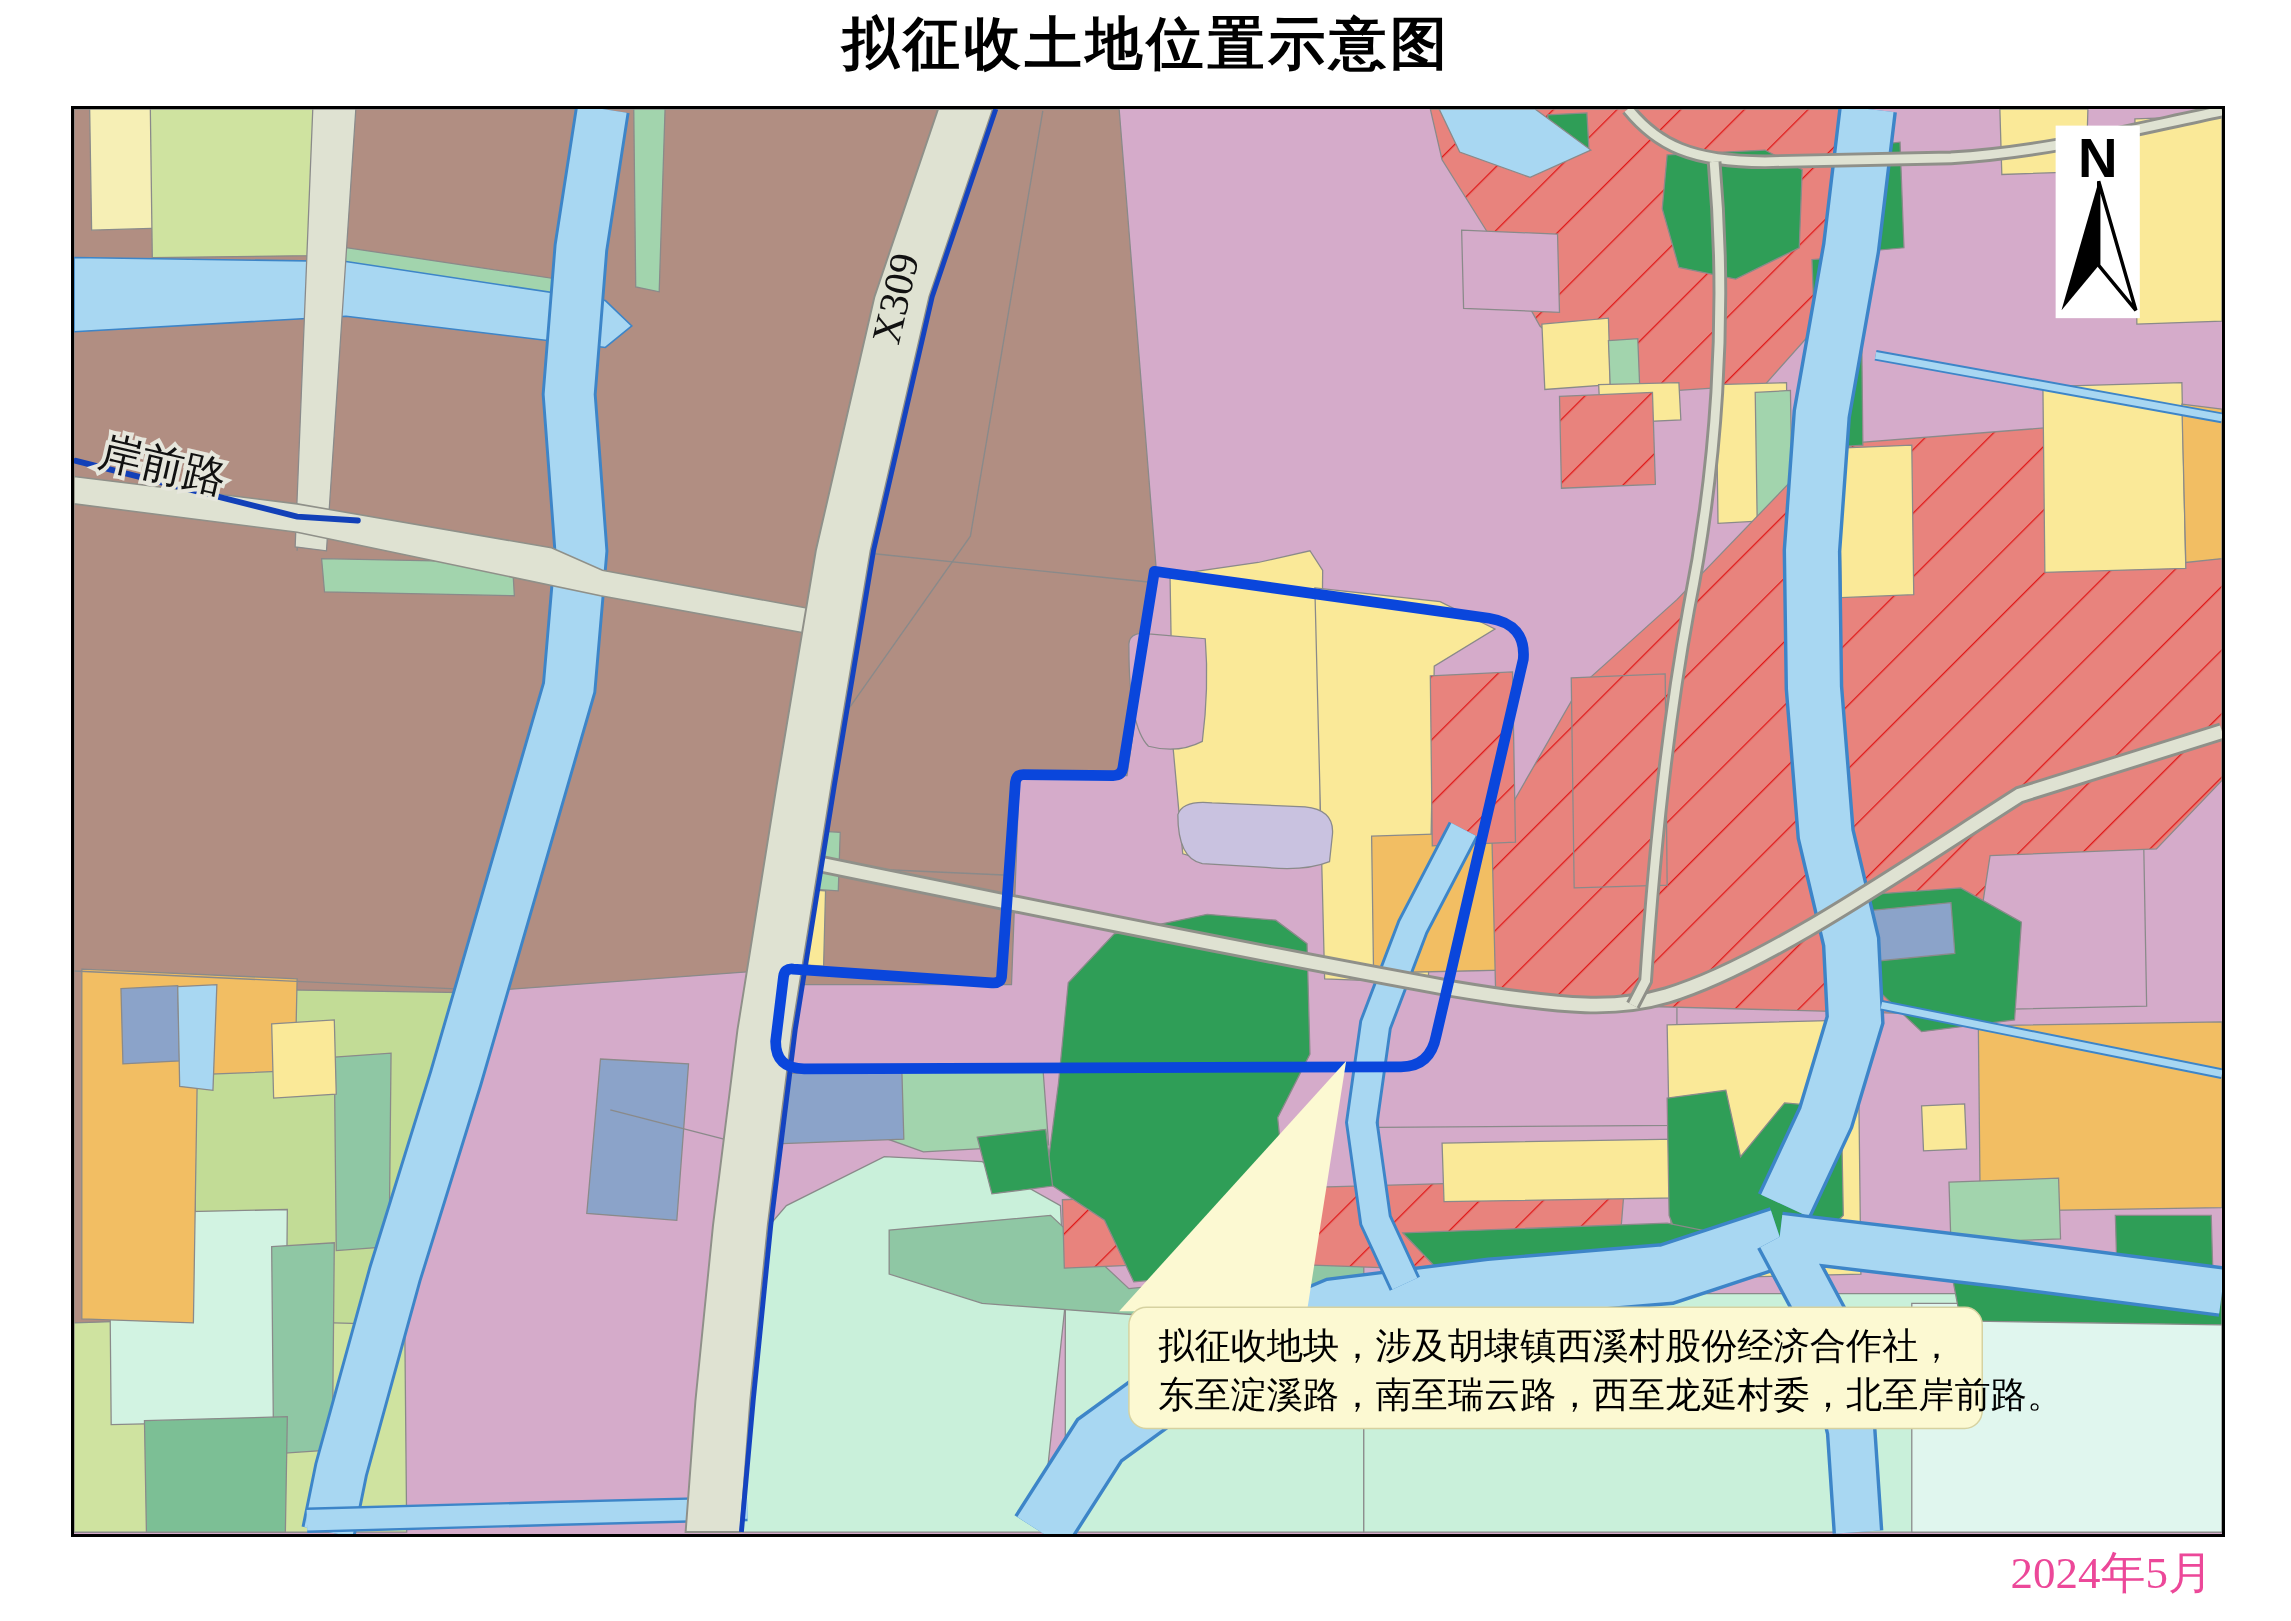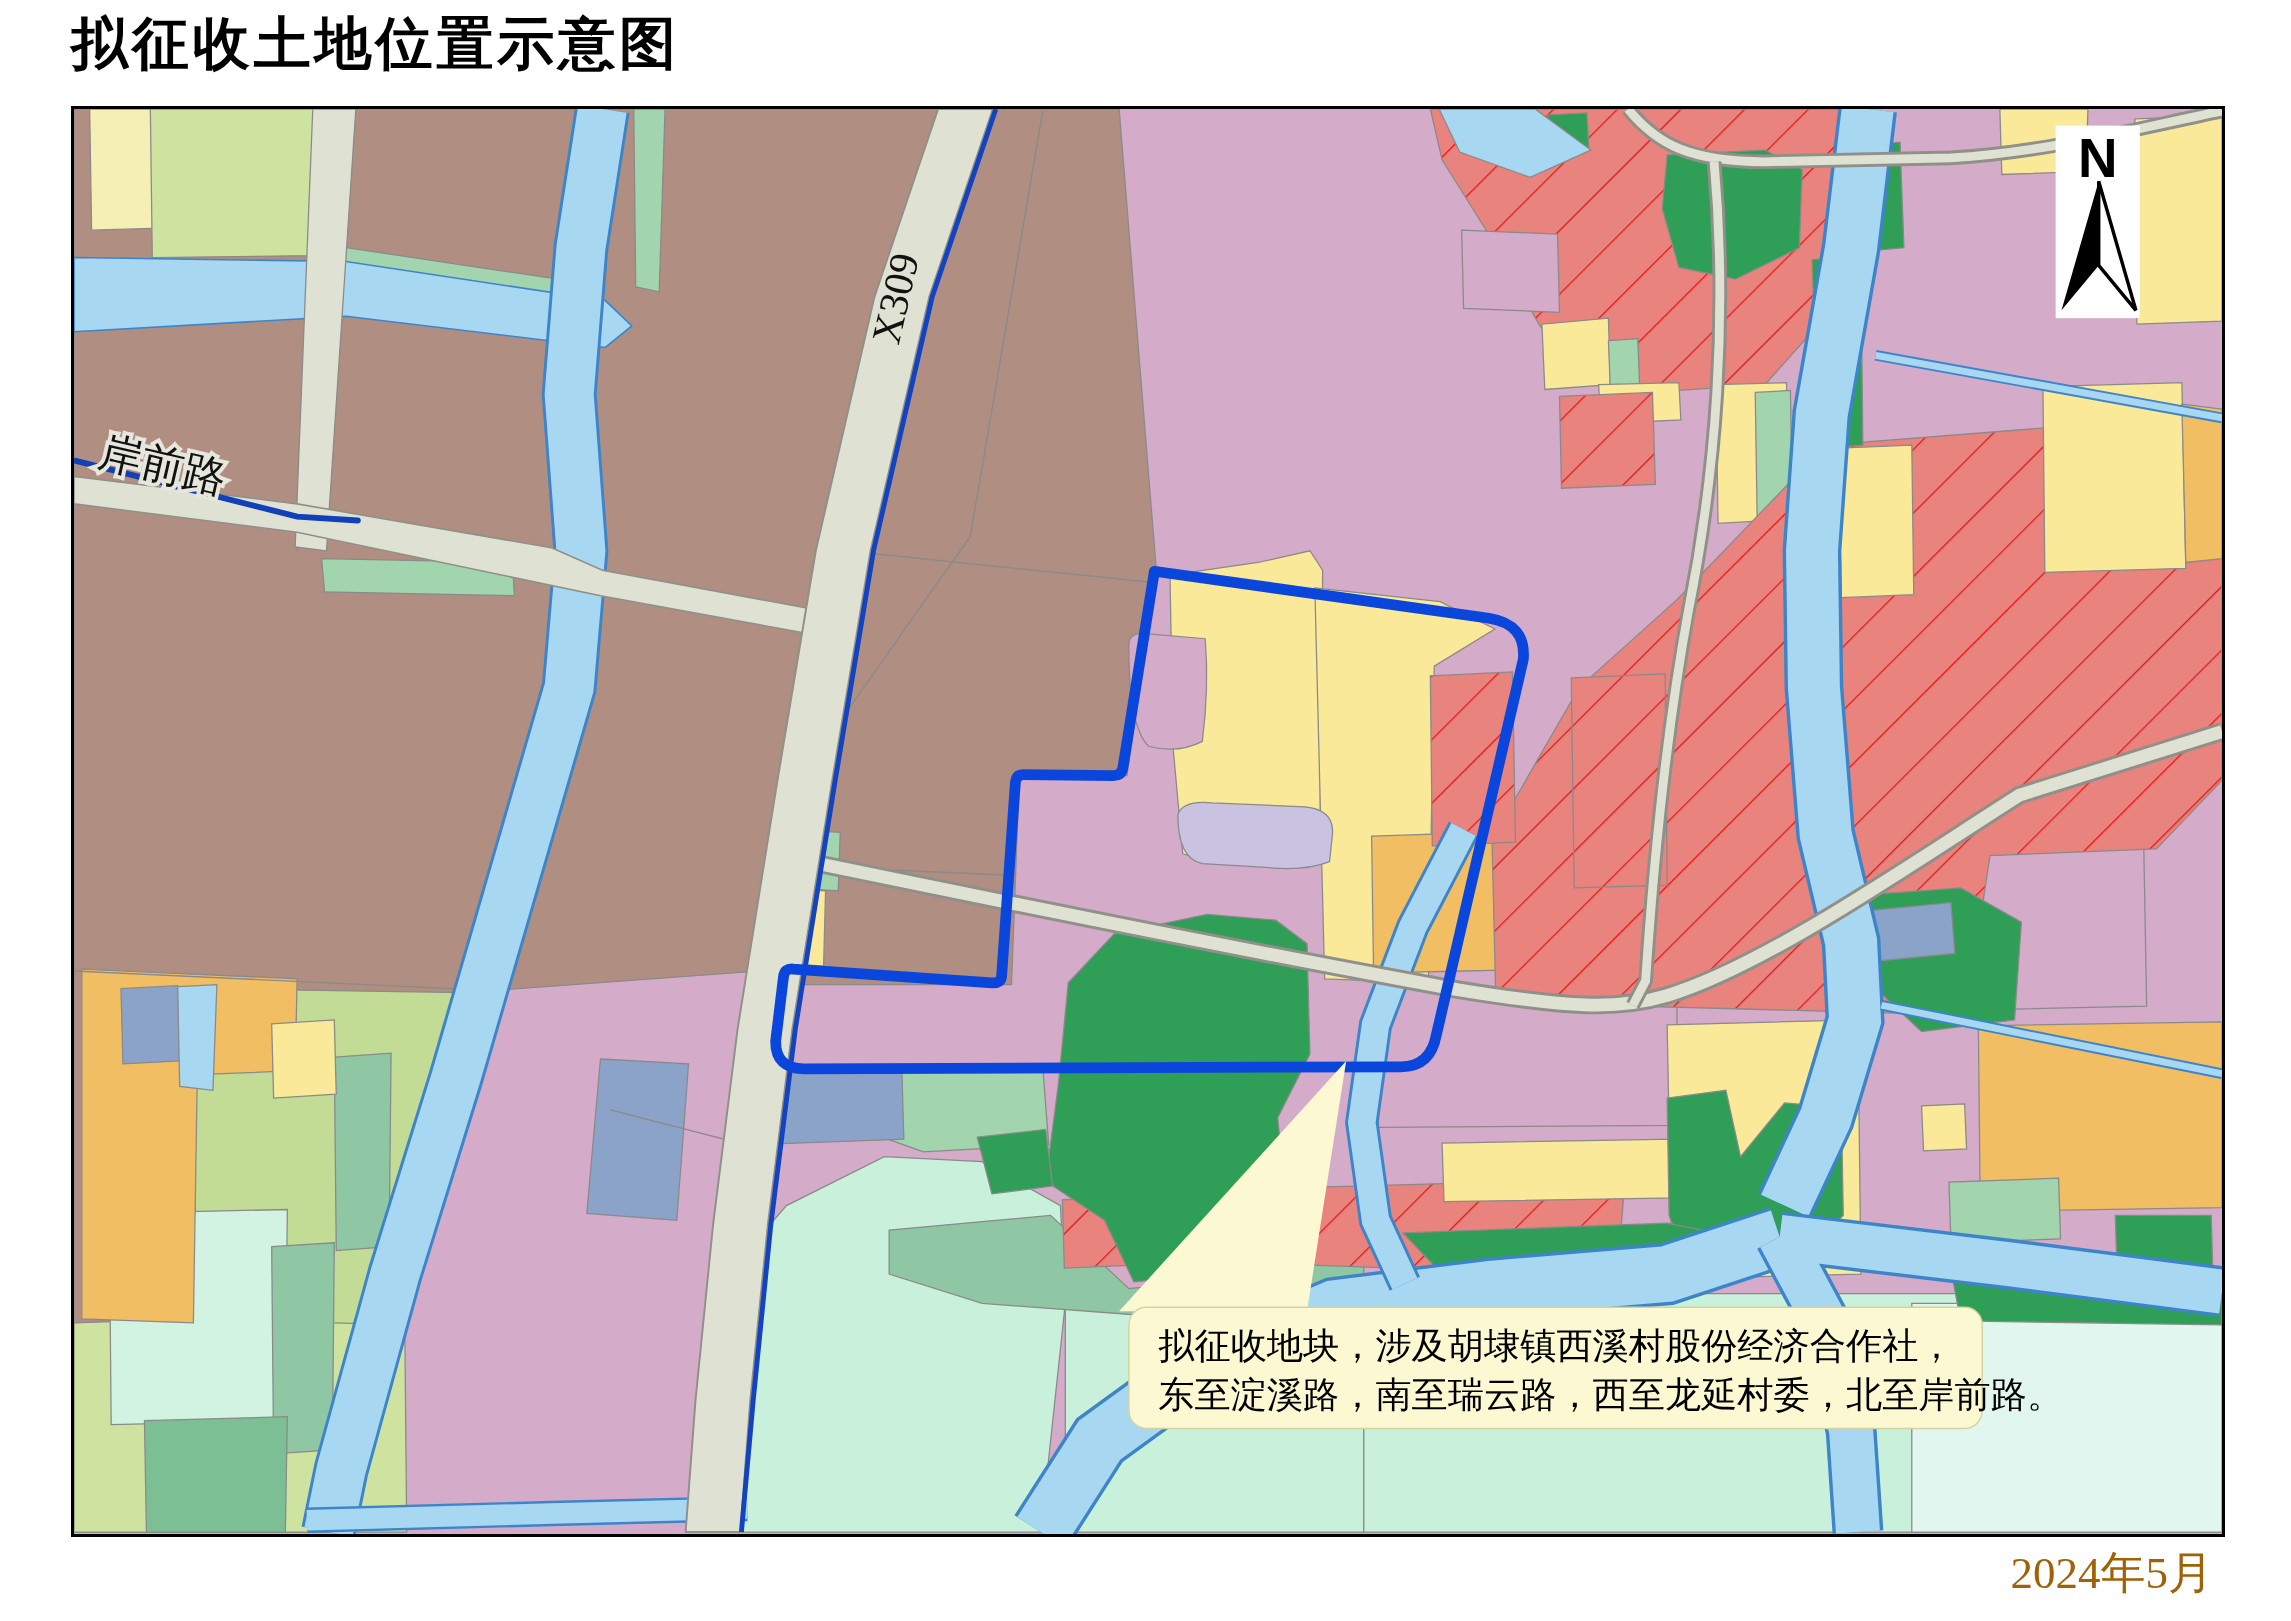--- a/index.html
+++ b/index.html
@@ -1,25 +1,25 @@
 <!DOCTYPE html>
 <html><head>
 <meta charset="utf-8">
 <style>
   html,body{margin:0;padding:0;background:#ffffff;}
   #page{position:relative;width:2292px;height:1621px;background:#fff;overflow:hidden;
         font-family:"Liberation Serif",serif;}
-  #map-title{position:absolute;left:71px;top:5.9px;width:2151px;text-align:left;
+  #map-title{position:absolute;left:71px;top:5.9px;width:2151px;text-align:center;
         font-size:57px;font-weight:bold;color:#000;letter-spacing:3.9px;}
   #map-frame{position:absolute;left:71px;top:106px;width:2148px;height:1425px;
         border:3.9px solid #000;background:#d5abca;}
   #map-frame svg{display:block;width:100%;height:100%;}
   #scale-text{position:absolute;left:1041px;top:1539px;width:294px;text-align:center;
         font-size:47px;color:#000;font-family:"Liberation Sans",sans-serif;}
-  #date-text{position:absolute;right:79px;top:1543px;font-size:45px;color:#a16207;
+  #date-text{position:absolute;right:79px;top:1543px;font-size:45px;color:#ec4899;
         font-family:"Liberation Serif",serif;}
   .parcel{stroke:#8a8a8a;stroke-width:1.3;}
   text{user-select:none;}
 </style>
 </head>
 <body>
 
 <div id="page">
 
   <div id="map-title">拟征收土地位置示意图</div>

